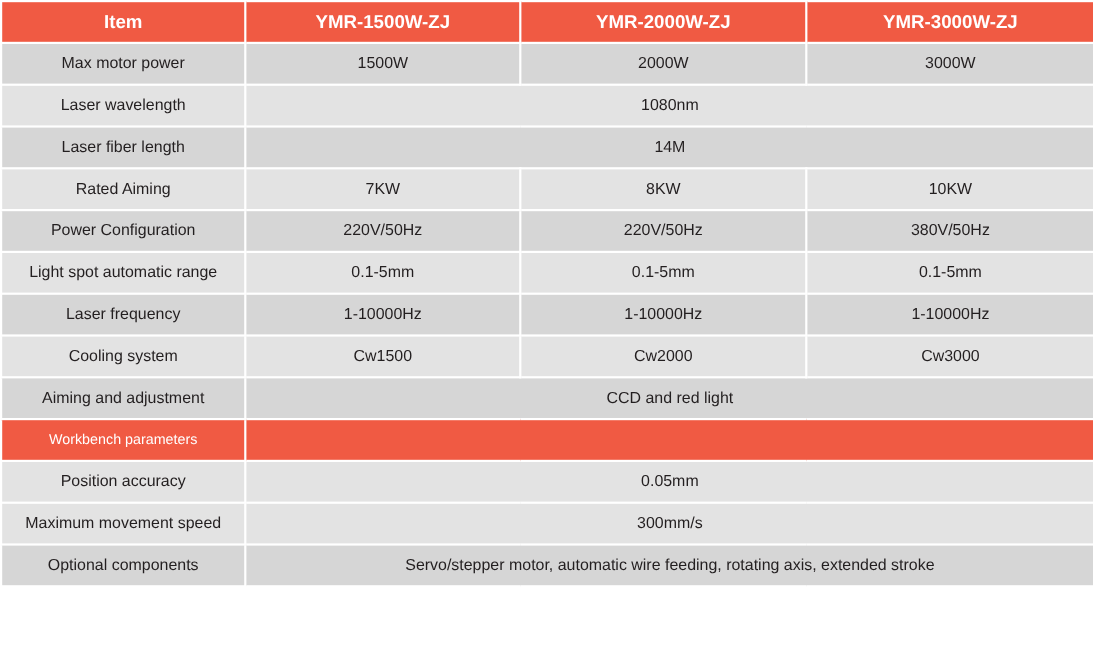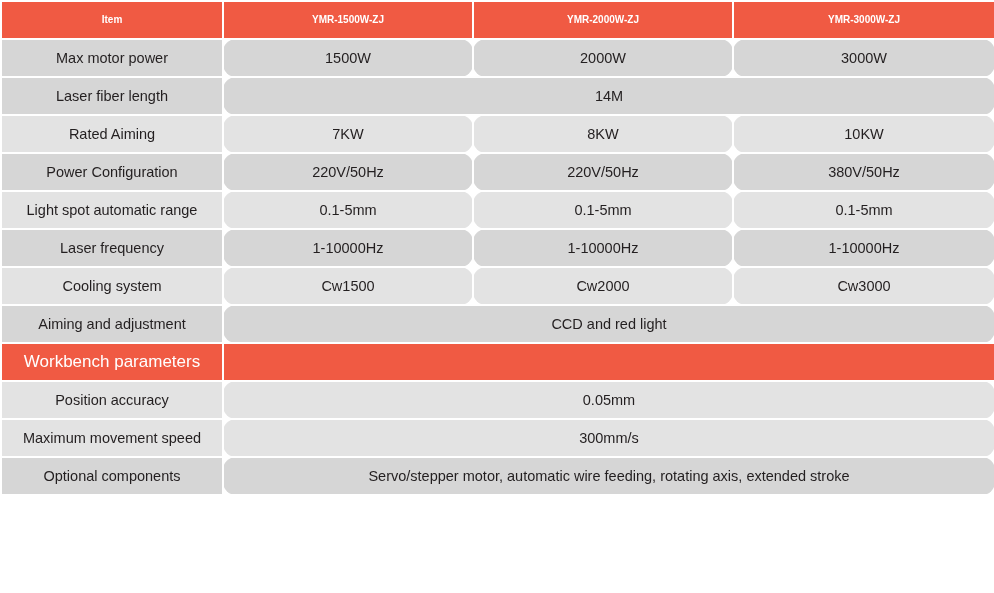--- a/index.html
+++ b/index.html
@@ -33,44 +33,43 @@
     font-weight: normal;
     padding: 0;
     height: 36px;
     line-height: 1.25;
   }
   
   tr.header-row th {
     background: #f05a43;
     color: #ffffff;
     font-weight: bold;
-    font-size: 10px;
+    font-size: 17px;
     height: 36px;
   }
   
   td.item-cell {
     background: #d6d6d6;
     color: #231f20;
   }
   td.item-cell.light {
     background: #e3e3e3;
   }
   
   td.val {
     background: #d6d6d6;
-    border-radius: 13px;
   }
   td.val.light {
     background: #e3e3e3;
   }
   
   tr.section-row td.section-label {
     background: #f05a43;
     color: #ffffff;
-    font-size: 17px;
+    font-size: 13px;
   }
   tr.section-row td.section-fill {
     background: #f05a43;
   }
 </style>
 </head>
 <body>
 
 <table class="spec-table">
   <colgroup>
@@ -87,20 +86,24 @@
       <th>YMR-3000W-ZJ</th>
     </tr>
   </thead>
   <tbody id="table-body">
 
   <tr>
         <td class="item-cell">Max motor power</td>
         <td class="val">1500W</td>
         <td class="val">2000W</td>
         <td class="val">3000W</td>
+      </tr>
+      <tr>
+        <td class="item-cell light">Laser wavelength</td>
+        <td class="val light" colspan="3">1080nm</td>
       </tr>
       <tr>
         <td class="item-cell">Laser fiber length</td>
         <td class="val" colspan="3">14M</td>
       </tr>
       <tr>
         <td class="item-cell light">Rated Aiming</td>
         <td class="val light">7KW</td>
         <td class="val light">8KW</td>
         <td class="val light">10KW</td>

